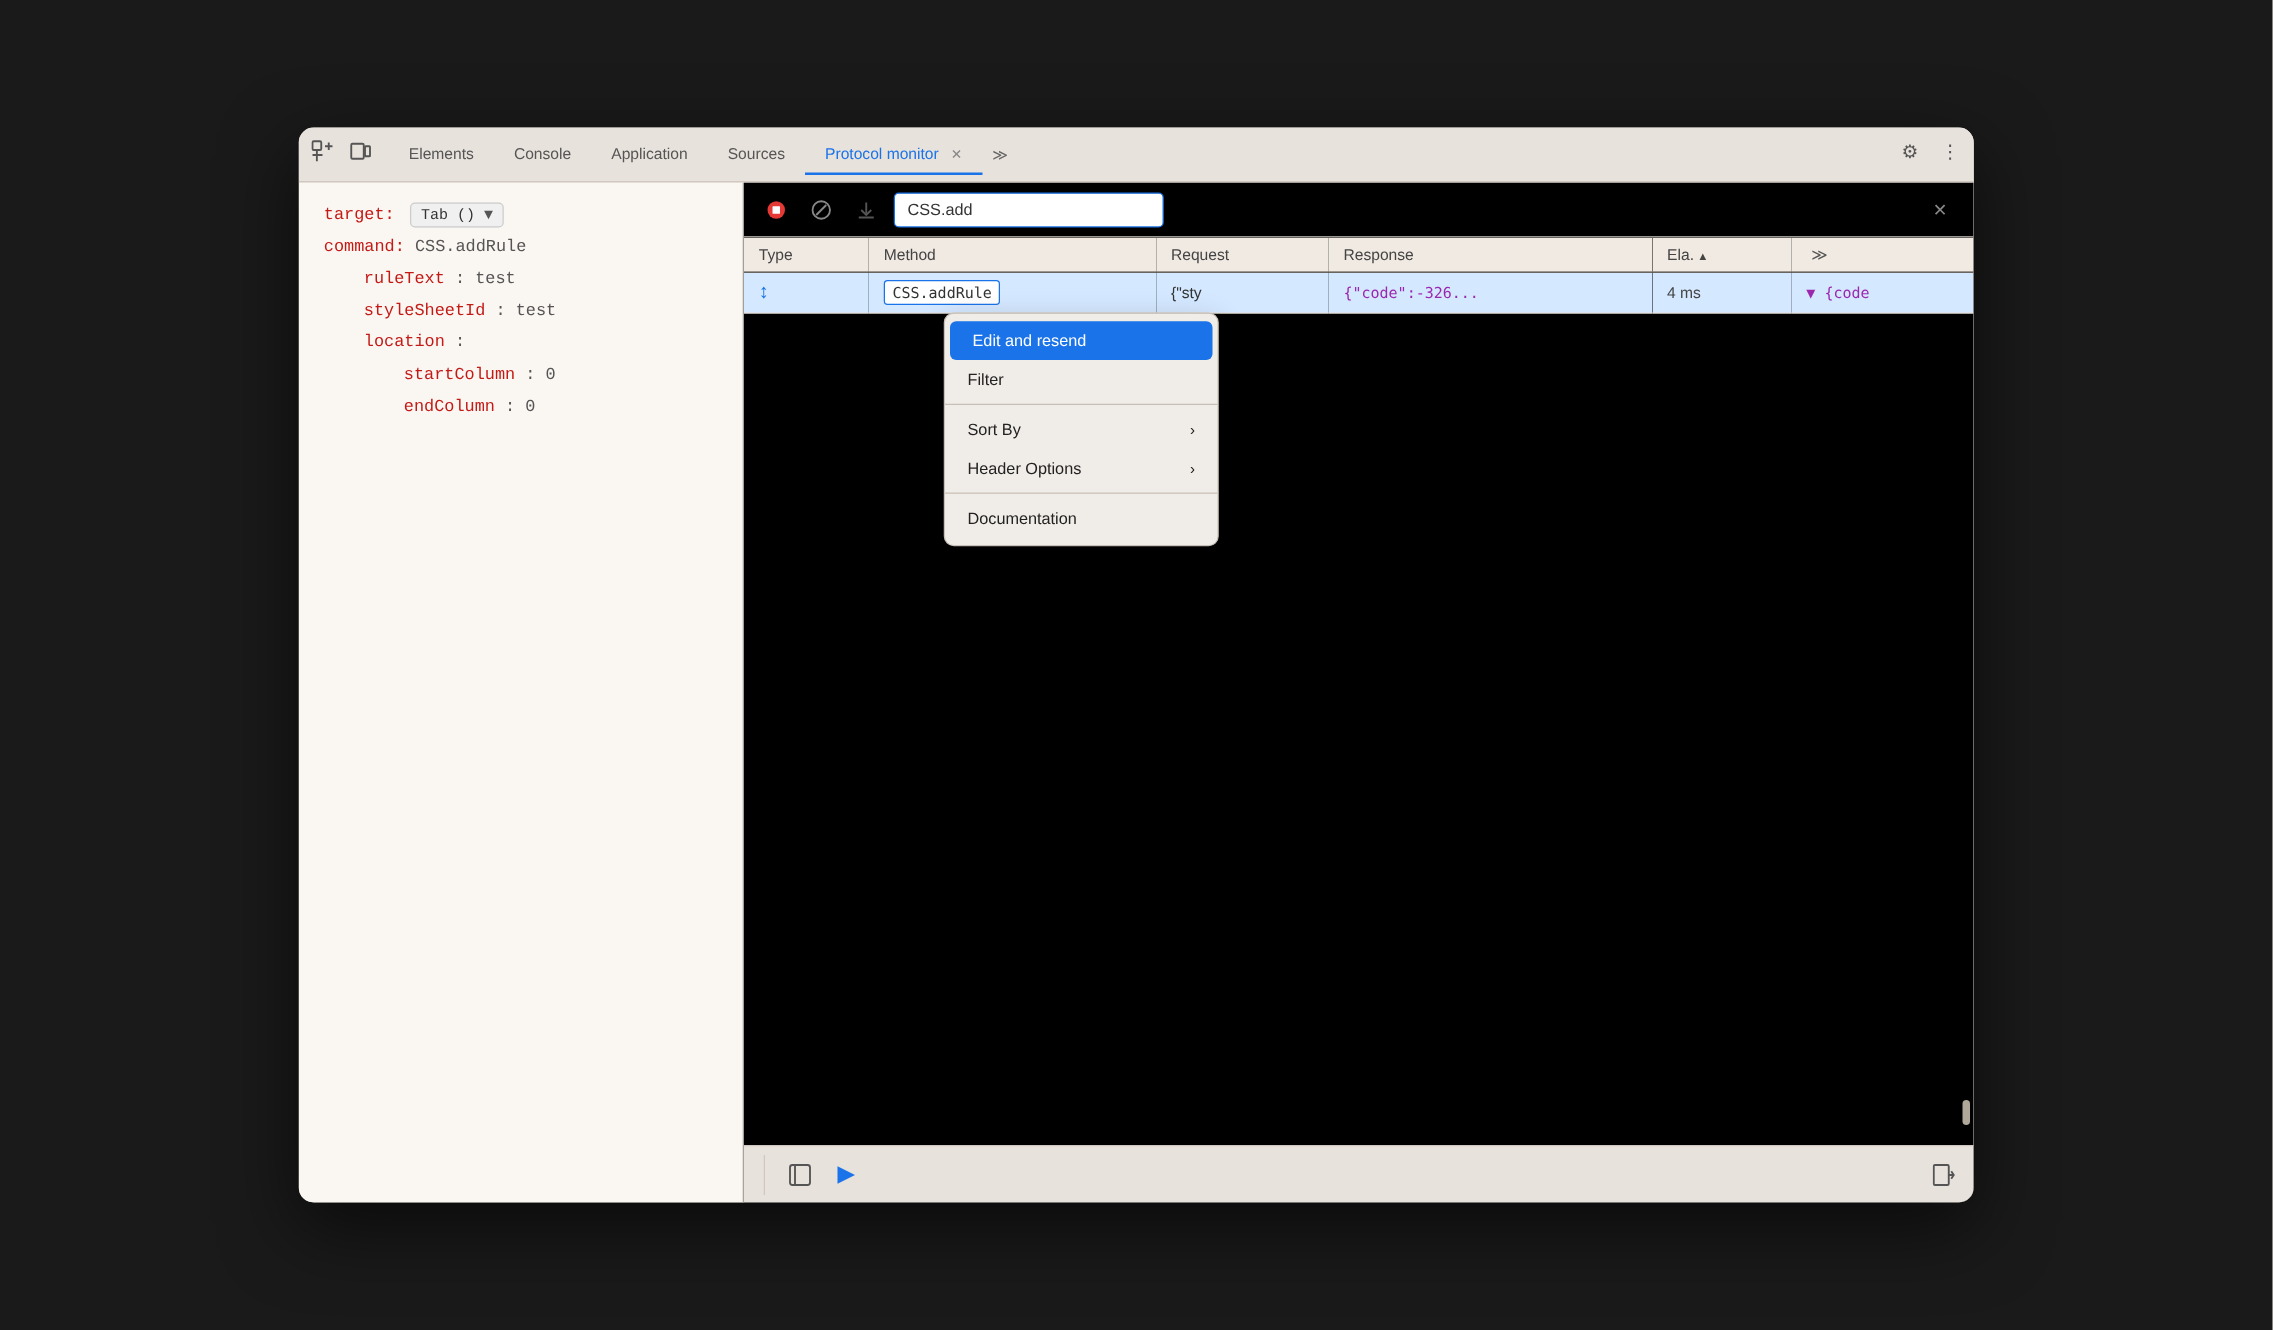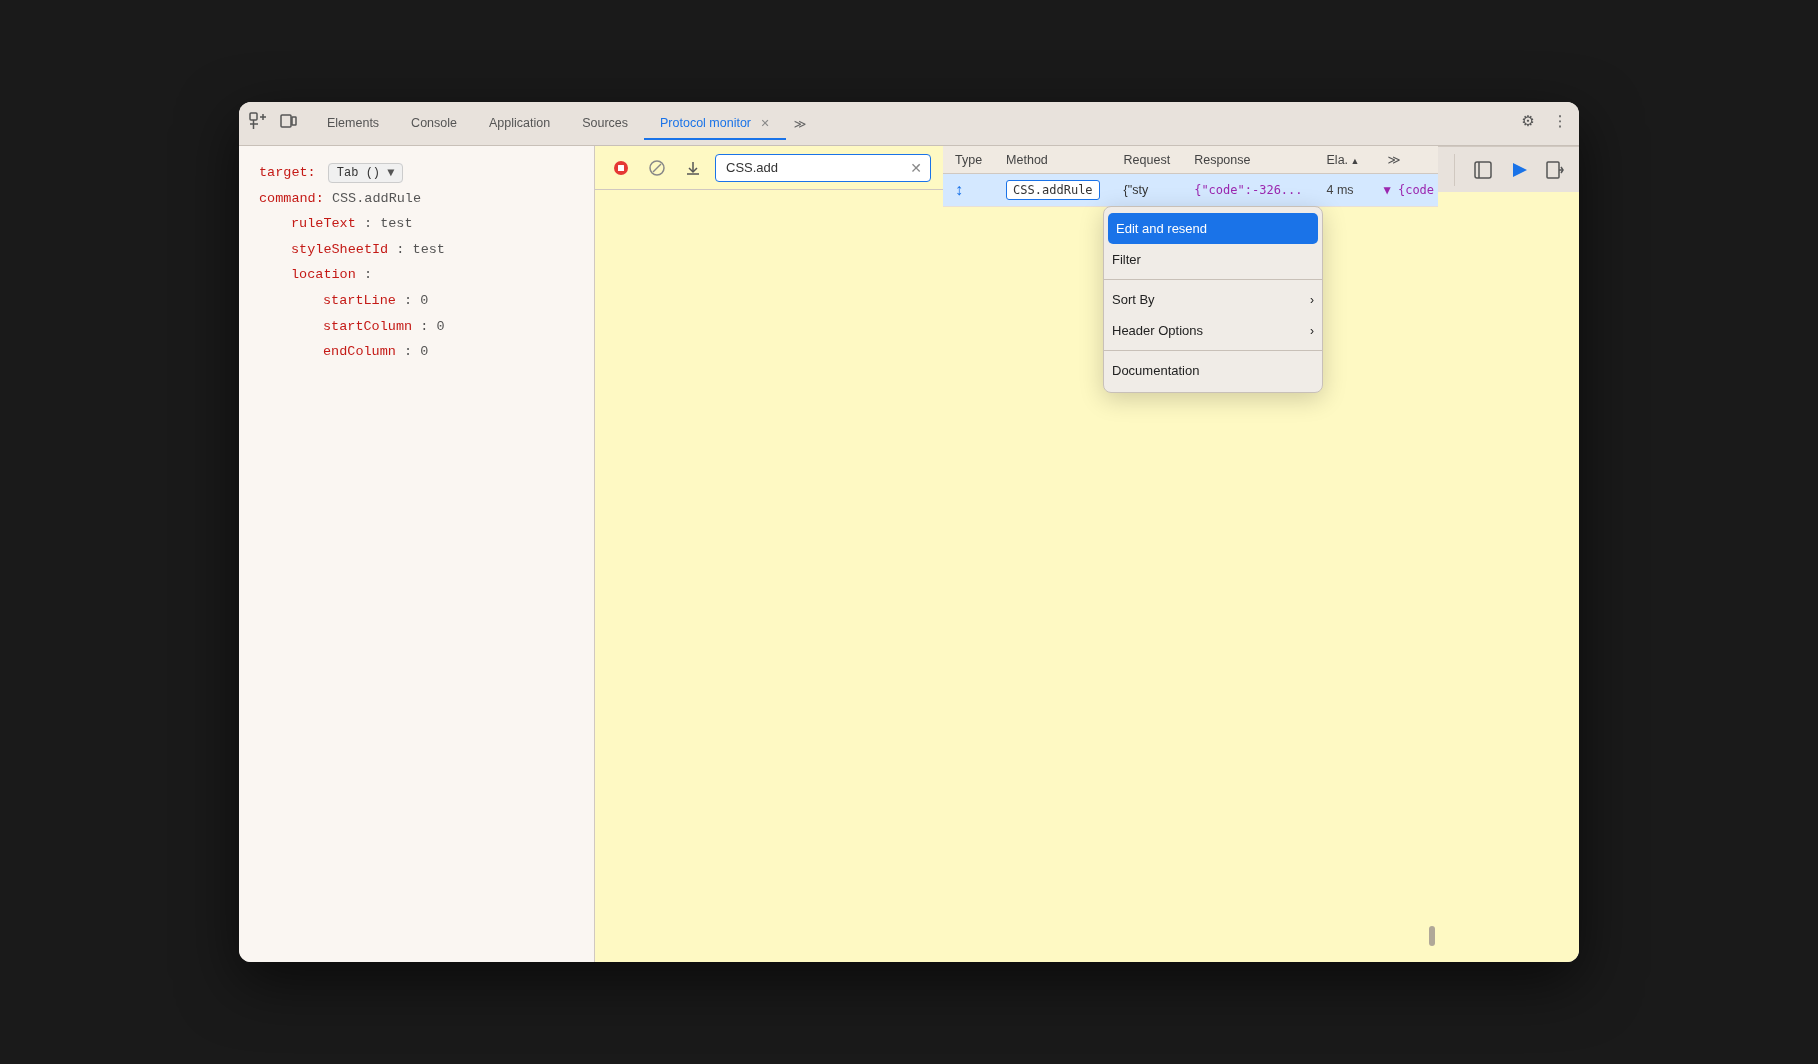--- a/index.html
+++ b/index.html
@@ -153,23 +153,23 @@
       border-radius: 4px;
       padding: 2px 8px;
       font-size: 12px;
       color: #333;
       margin-left: 4px;
     }
     .dropdown-arrow { color: #555; }
     
     .right-panel {
       flex: 1;
-      background: #fef9c3;
-      display: flex;
-      flex-direction: row;
+      background: #000000;
+      display: flex;
+      flex-direction: column;
       overflow: hidden;
     }
     
     .toolbar {
       height: 44px;
       display: flex;
       align-items: center;
       padding: 0 12px;
       gap: 8px;
       border-bottom: 1px solid #d0c8c0;
@@ -288,21 +288,21 @@
       left: 160px;
       background: #f0ece7;
       border: 1px solid #c8c0b8;
       border-radius: 8px;
       box-shadow: 0 6px 24px rgba(0,0,0,0.18);
       min-width: 220px;
       padding: 6px 0;
       z-index: 100;
     }
     .ctx-item {
-      padding: 8px 8px;
+      padding: 8px 18px;
       font-size: 13px;
       color: #222;
       cursor: pointer;
       display: flex;
       align-items: center;
       justify-content: space-between;
     }
     .ctx-item.highlighted {
       background: #1a73e8;
       color: white;
@@ -445,25 +445,20 @@
         <span class="prop-key">styleSheetId</span>
         <span class="prop-colon"> : </span>
         <span class="prop-value">test</span>
       </div>
 
       <div class="prop-line prop-indent1">
         <span class="prop-key">location</span>
         <span class="prop-colon"> :</span>
       </div>
 
-      <div class="prop-line prop-indent2">
-        <span class="prop-key">startLine</span>
-        <span class="prop-colon"> : </span>
-        <span class="prop-value">0</span>
-      </div>
 
       <div class="prop-line prop-indent2">
         <span class="prop-key">startColumn</span>
         <span class="prop-colon"> : </span>
         <span class="prop-value">0</span>
       </div>
 
 
       <div class="prop-line prop-indent2">
         <span class="prop-key">endColumn</span>

